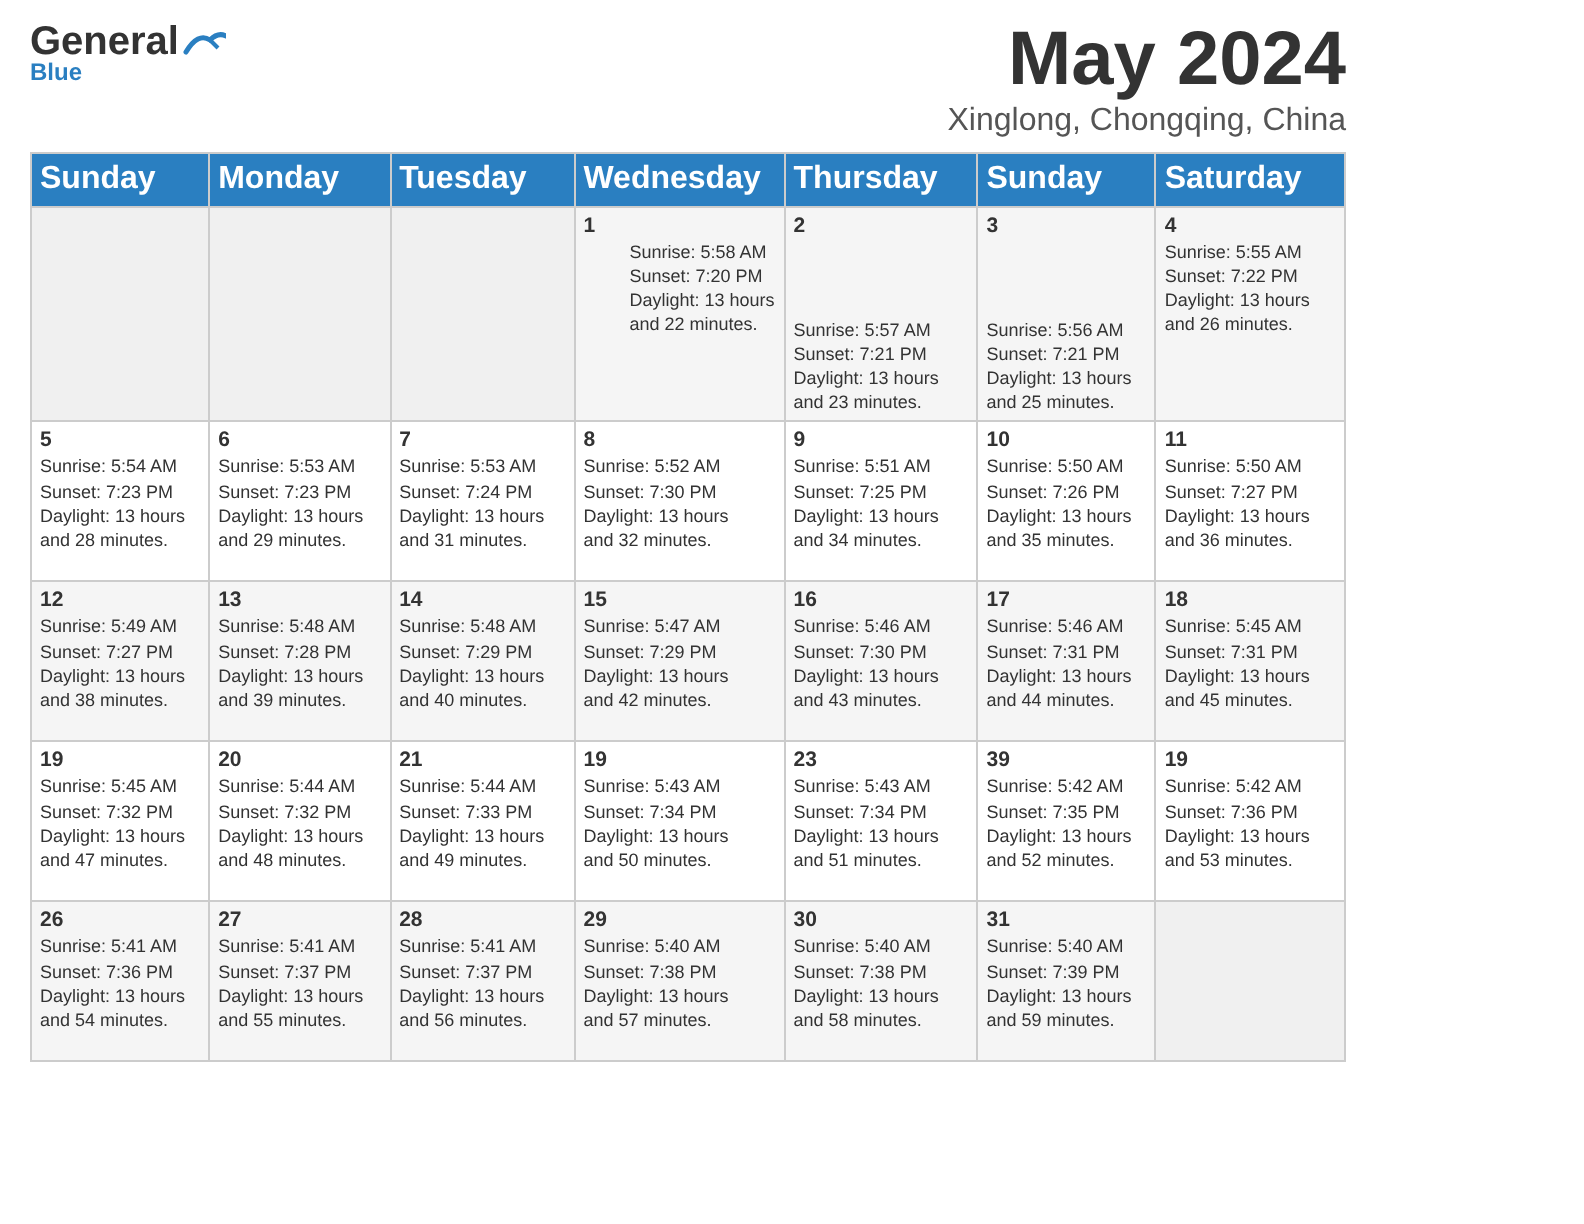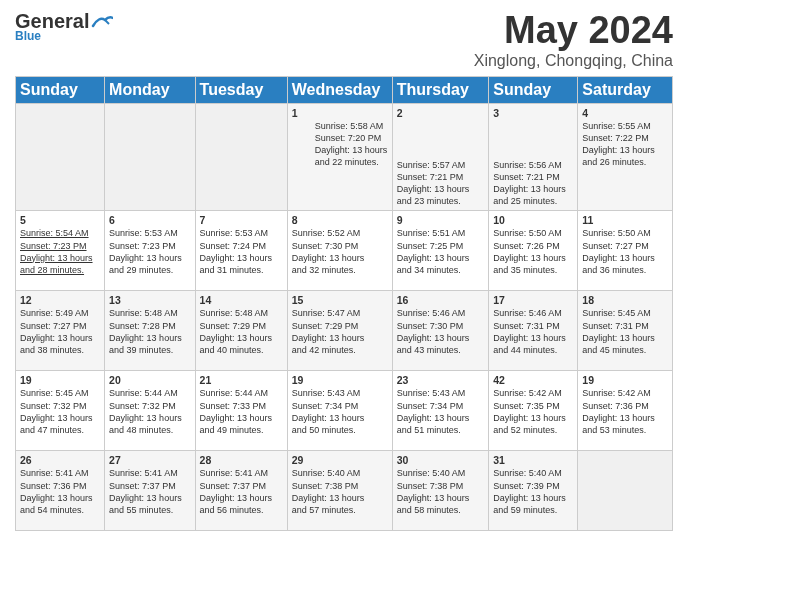--- a/index.html
+++ b/index.html
@@ -146,21 +146,21 @@
             <span class="day-num">4</span>
             <div class="cell-text" style="white-space: pre-line;">Sunrise: 5:55 AM
 Sunset: 7:22 PM
 Daylight: 13 hours
 and 26 minutes.</div>
           </td>
         </tr>
         <tr>
           <td>
             <span class="day-num">5</span>
-            <div class="cell-text" style="white-space: pre-line; text-decoration: underline;">Sunrise: 5:54 AM
+            <div class="cell-text" style="white-space: pre-line;">Sunrise: 5:54 AM
 Sunset: 7:23 PM
 Daylight: 13 hours
 and 28 minutes.</div>
           </td>
           <td>
             <span class="day-num">6</span>
             <div class="cell-text" style="white-space: pre-line;">Sunrise: 5:53 AM
 Sunset: 7:23 PM
 Daylight: 13 hours
 and 29 minutes.</div>
@@ -282,21 +282,21 @@
 and 50 minutes.</div>
           </td>
           <td>
             <span class="day-num">23</span>
             <div class="cell-text" style="white-space: pre-line;">Sunrise: 5:43 AM
 Sunset: 7:34 PM
 Daylight: 13 hours
 and 51 minutes.</div>
           </td>
           <td>
-            <span class="day-num">42</span>
+            <span class="day-num">39</span>
             <div class="cell-text" style="white-space: pre-line;">Sunrise: 5:42 AM
 Sunset: 7:35 PM
 Daylight: 13 hours
 and 52 minutes.</div>
           </td>
           <td>
             <span class="day-num">19</span>
             <div class="cell-text" style="white-space: pre-line;">Sunrise: 5:42 AM
 Sunset: 7:36 PM
 Daylight: 13 hours

